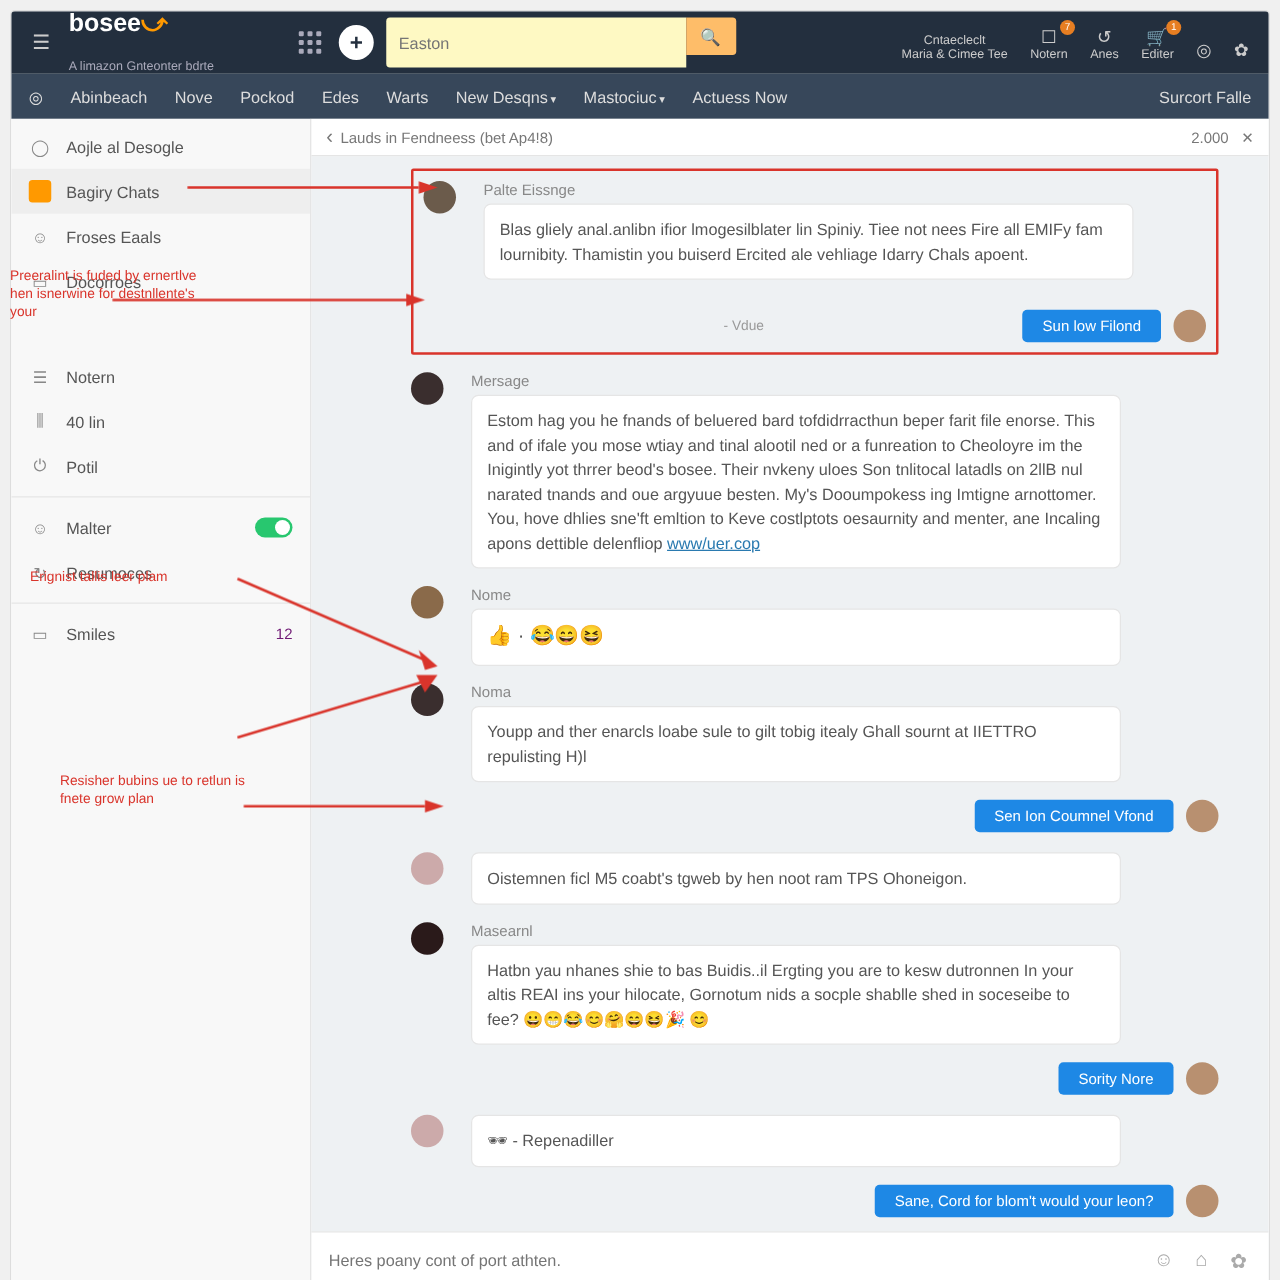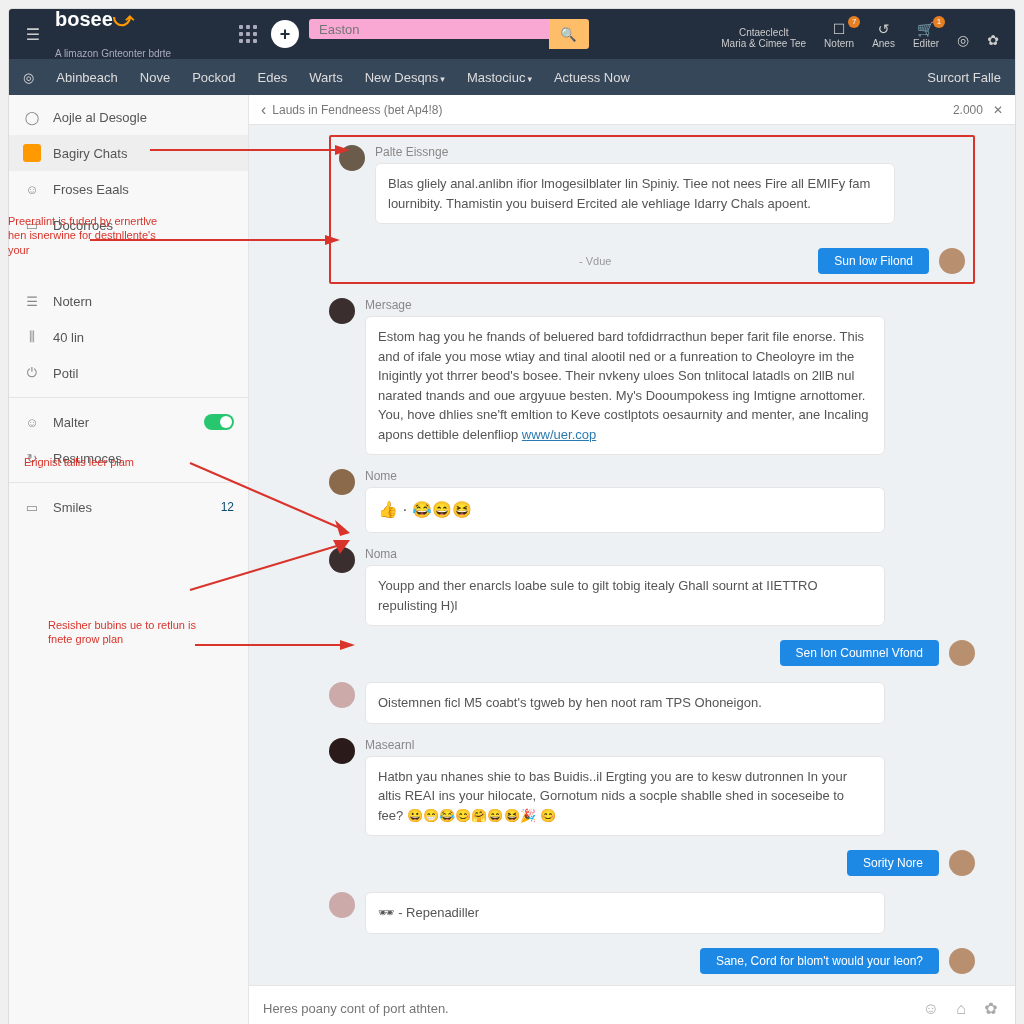--- a/index.html
+++ b/index.html
@@ -8,45 +8,45 @@
 .topbar{display:flex;align-items:center;background:#232f3e;color:#fff;height:50px;padding:0 8px}
 .hamburger{width:32px;height:32px;display:flex;align-items:center;justify-content:center;color:#ccc;cursor:pointer}
 .logo-block{display:flex;flex-direction:column;margin-left:6px;width:180px}
 .logo-text{color:#fff;font-size:20px;font-weight:700;line-height:1}
 .logo-text .orange{color:#ff9900}
 .logo-sub{font-size:10px;color:#aab;margin-top:19px}
 .apps-icon{width:26px;height:26px;display:grid;grid-template-columns:repeat(3,4px);grid-template-rows:repeat(3,4px);gap:3px;align-content:center;justify-content:center;cursor:pointer}
 .apps-icon span{background:#aab;border-radius:1px}
 .add-btn{width:28px;height:28px;border-radius:50%;background:#fff;color:#232f3e;display:flex;align-items:center;justify-content:center;font-size:18px;font-weight:700;margin:0 10px;cursor:pointer}
 .search-wrap{display:flex;flex:0 0 280px}
-.search-input{flex:1;height:20px;border:none;border-radius:3px 0 0 3px;padding:0 10px;font-size:13px;color:#666;background:#f9a8d4}
+.search-input{flex:1;height:40px;border:none;border-radius:3px 0 0 3px;padding:0 10px;font-size:13px;color:#666;background:#fef9c3}
 .search-btn{width:40px;height:30px;background:#febd69;border:none;border-radius:0 3px 3px 0;display:flex;align-items:center;justify-content:center;cursor:pointer}
 .top-right{display:flex;margin-left:auto;align-items:flex-end;gap:18px;padding-right:8px}
 .tr-item{display:flex;flex-direction:column;align-items:center;font-size:10px;color:#ccc;position:relative}
 .tr-item .ic{height:18px;display:flex;align-items:center;justify-content:center;font-size:14px}
 .badge{position:absolute;top:-4px;right:-6px;background:#e67e22;color:#fff;border-radius:50%;width:12px;height:12px;font-size:8px;display:flex;align-items:center;justify-content:center}
 .navbar{display:flex;align-items:center;background:#37475a;height:36px;padding:0 14px;gap:22px;color:#ddd;font-size:13px}
 .navbar .nav-item{cursor:pointer}
 .navbar .nav-right{margin-left:auto;display:flex;gap:22px}
 .body{display:flex;flex:1;overflow:hidden}
 .sidebar{width:240px;background:#f8f8f8;border-right:1px solid #e5e5e5;display:flex;flex-direction:column;padding-top:4px;font-size:13px;color:#555;position:relative}
 .side-item{display:flex;align-items:center;height:36px;padding:0 14px;gap:12px;cursor:pointer}
 .side-item.active{background:#eee}
 .side-item .ic{width:18px;height:18px;display:flex;align-items:center;justify-content:center;color:#888}
-.side-item .count{margin-left:auto;color:#0c4a6e;font-size:12px}
+.side-item .count{margin-left:auto;color:#701a75;font-size:12px}
 .side-sep{height:1px;background:#e5e5e5;margin:6px 0}
 .sq-icon{width:18px;height:18px;background:#ff9900;border-radius:3px}
 .toggle{margin-left:auto;width:30px;height:16px;background:#28c76f;border-radius:8px;position:relative}
 .toggle::after{content:"";position:absolute;width:12px;height:12px;background:#fff;border-radius:50%;top:2px;right:2px}
 .annot{position:absolute;color:#d9342b;font-size:11px;line-height:1.3;pointer-events:none}
 .main{flex:1;display:flex;flex-direction:column;background:#eef1f3}
 .crumb{display:flex;align-items:center;height:30px;padding:0 12px;background:#fff;border-bottom:1px solid #e5e5e5;font-size:12px;color:#777}
 .crumb .right{margin-left:auto;display:flex;align-items:flex-end;gap:10px}
 .feed{flex:1;overflow:auto;padding:10px 40px 0 80px;position:relative}
-.msg{display:flex;gap:10px;margin-bottom:14px}
+.msg{display:flex;gap:22px;margin-bottom:14px}
 .avatar{width:26px;height:26px;border-radius:50%;background:#777;flex-shrink:0;overflow:hidden}
 .avatar.a1{background:#6b5b4b}
 .avatar.a2{background:#3a2e2e}
 .avatar.a3{background:#8a6a4a}
 .avatar.a4{background:#2a1a1a}
 .avatar.a5{background:#caa}
 .avatar.me{background:#b89070}
 .msg-body{flex:1}
 .msg-name{font-size:12px;color:#888;margin-bottom:4px}
 .msg-text{background:#fff;border:1px solid #e5e5e5;border-radius:6px;padding:10px 12px;font-size:13px;color:#555;line-height:1.5;max-width:520px}

